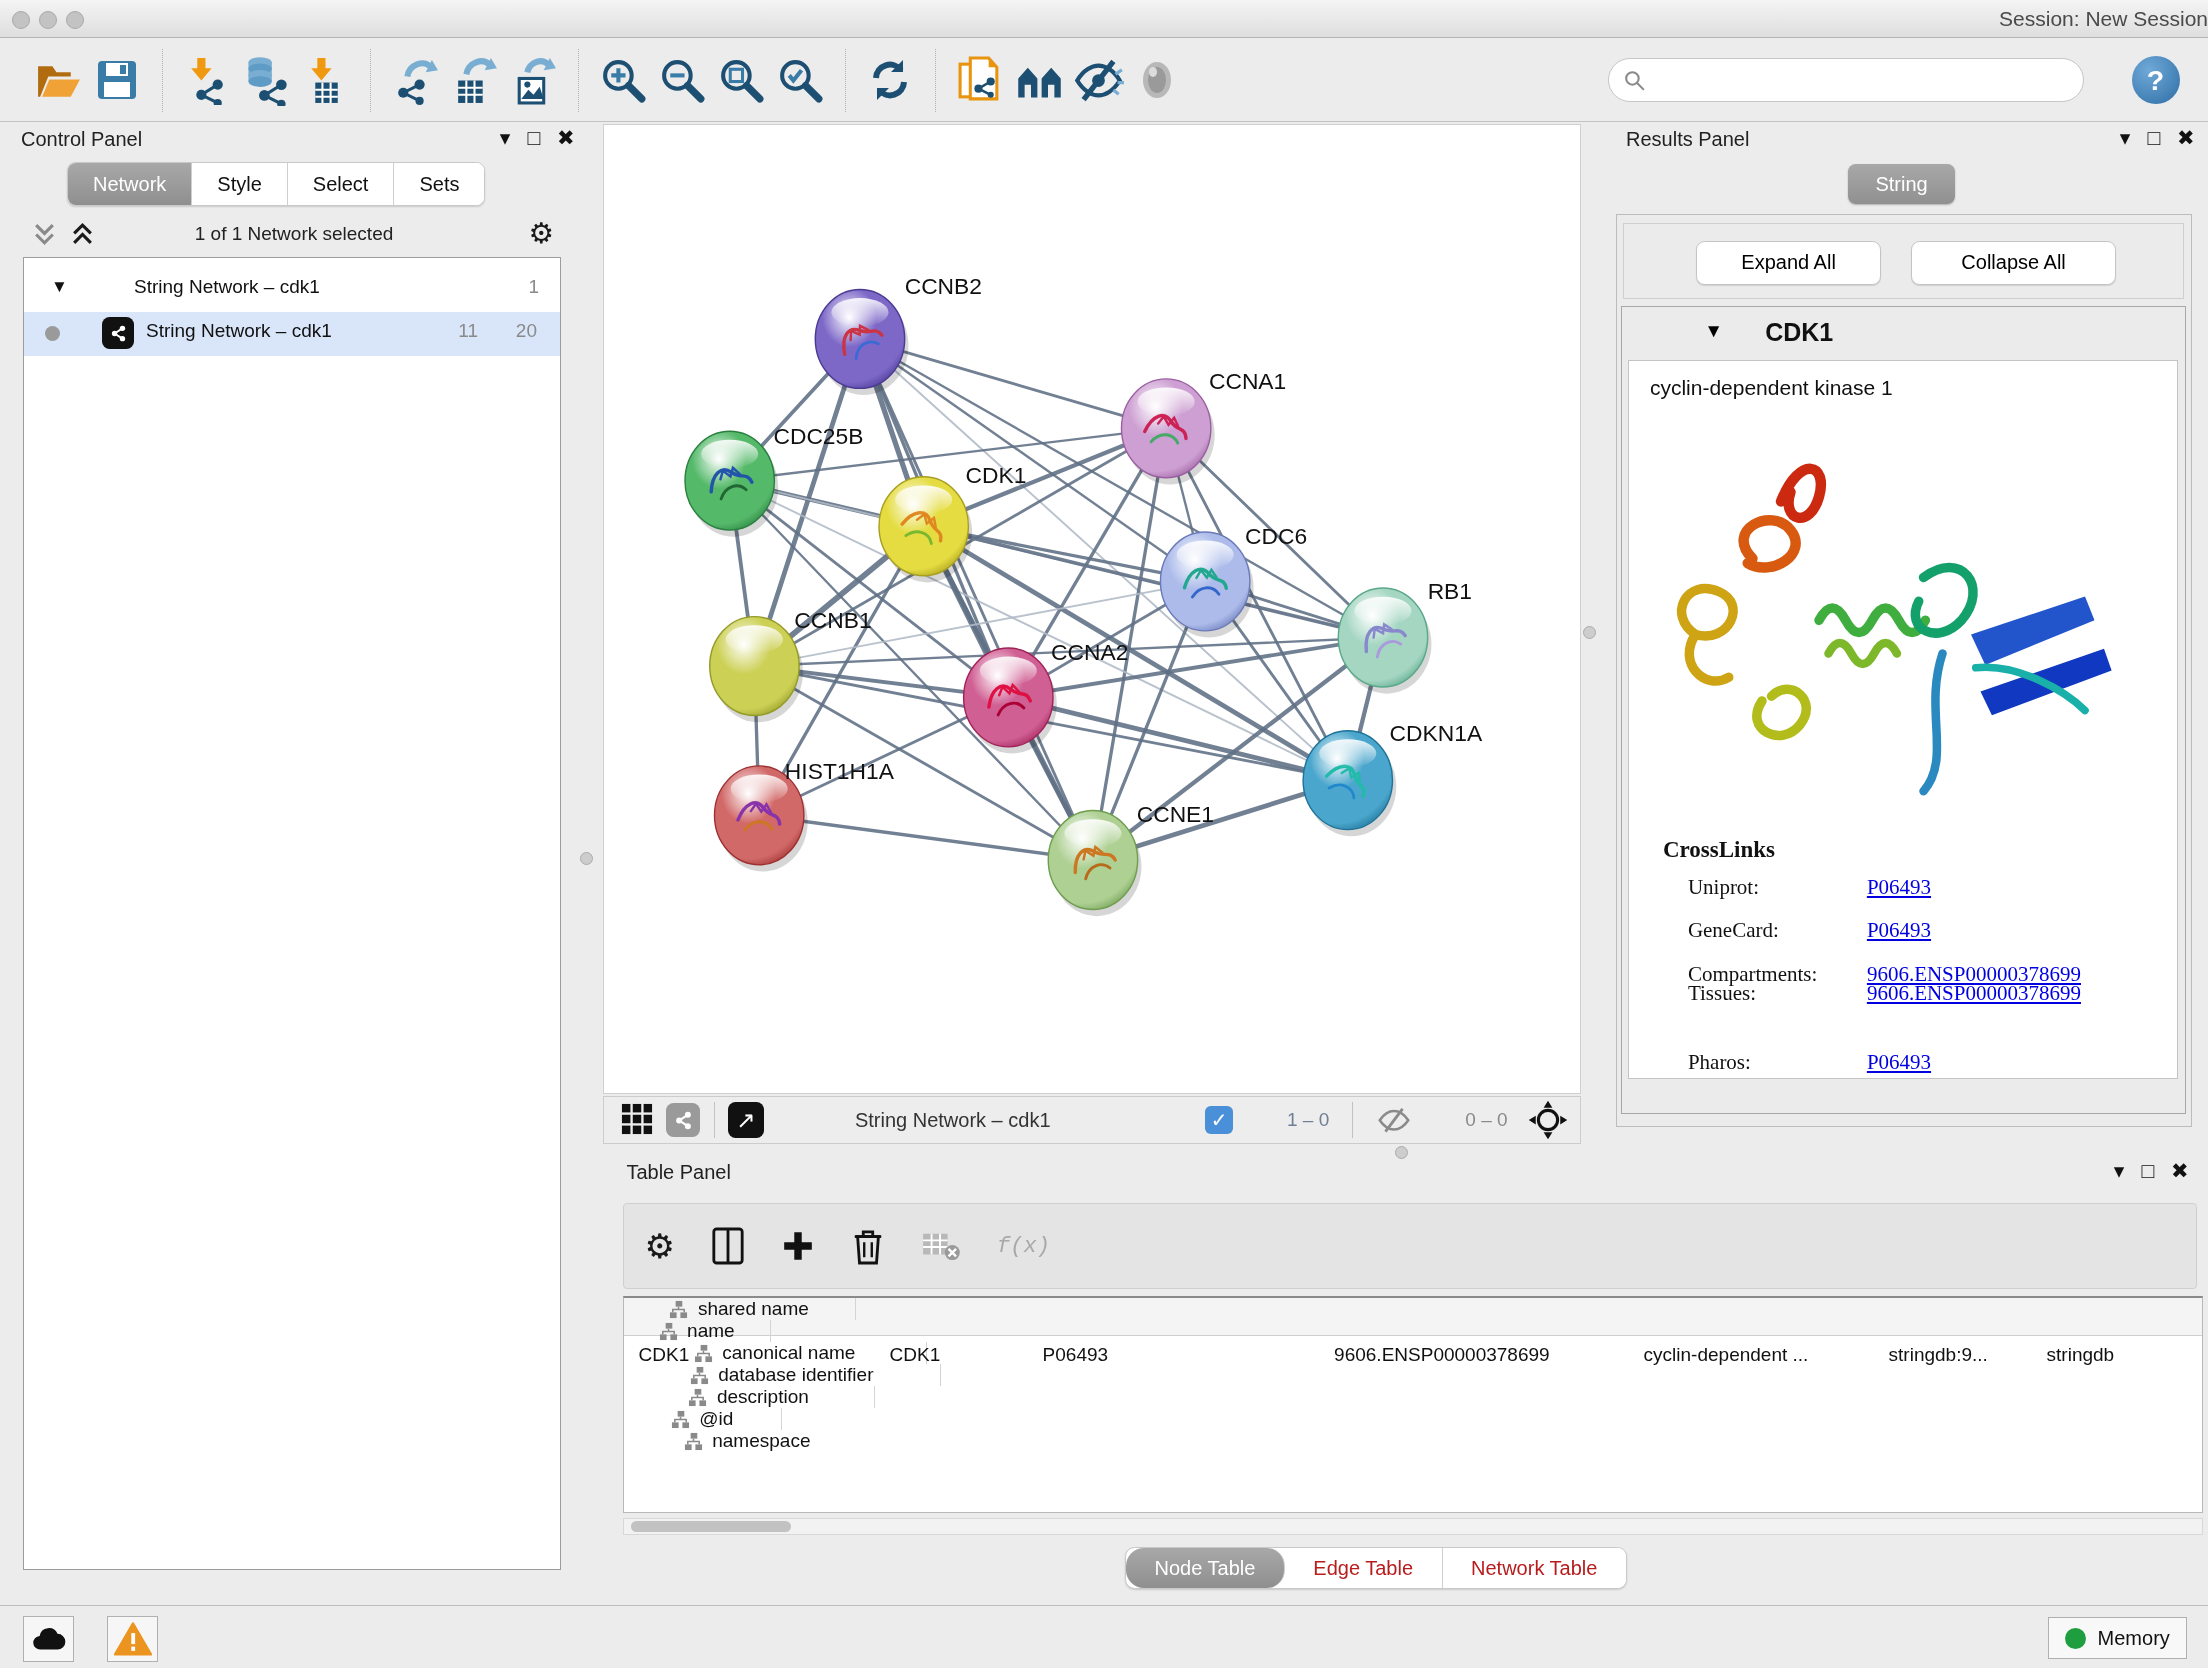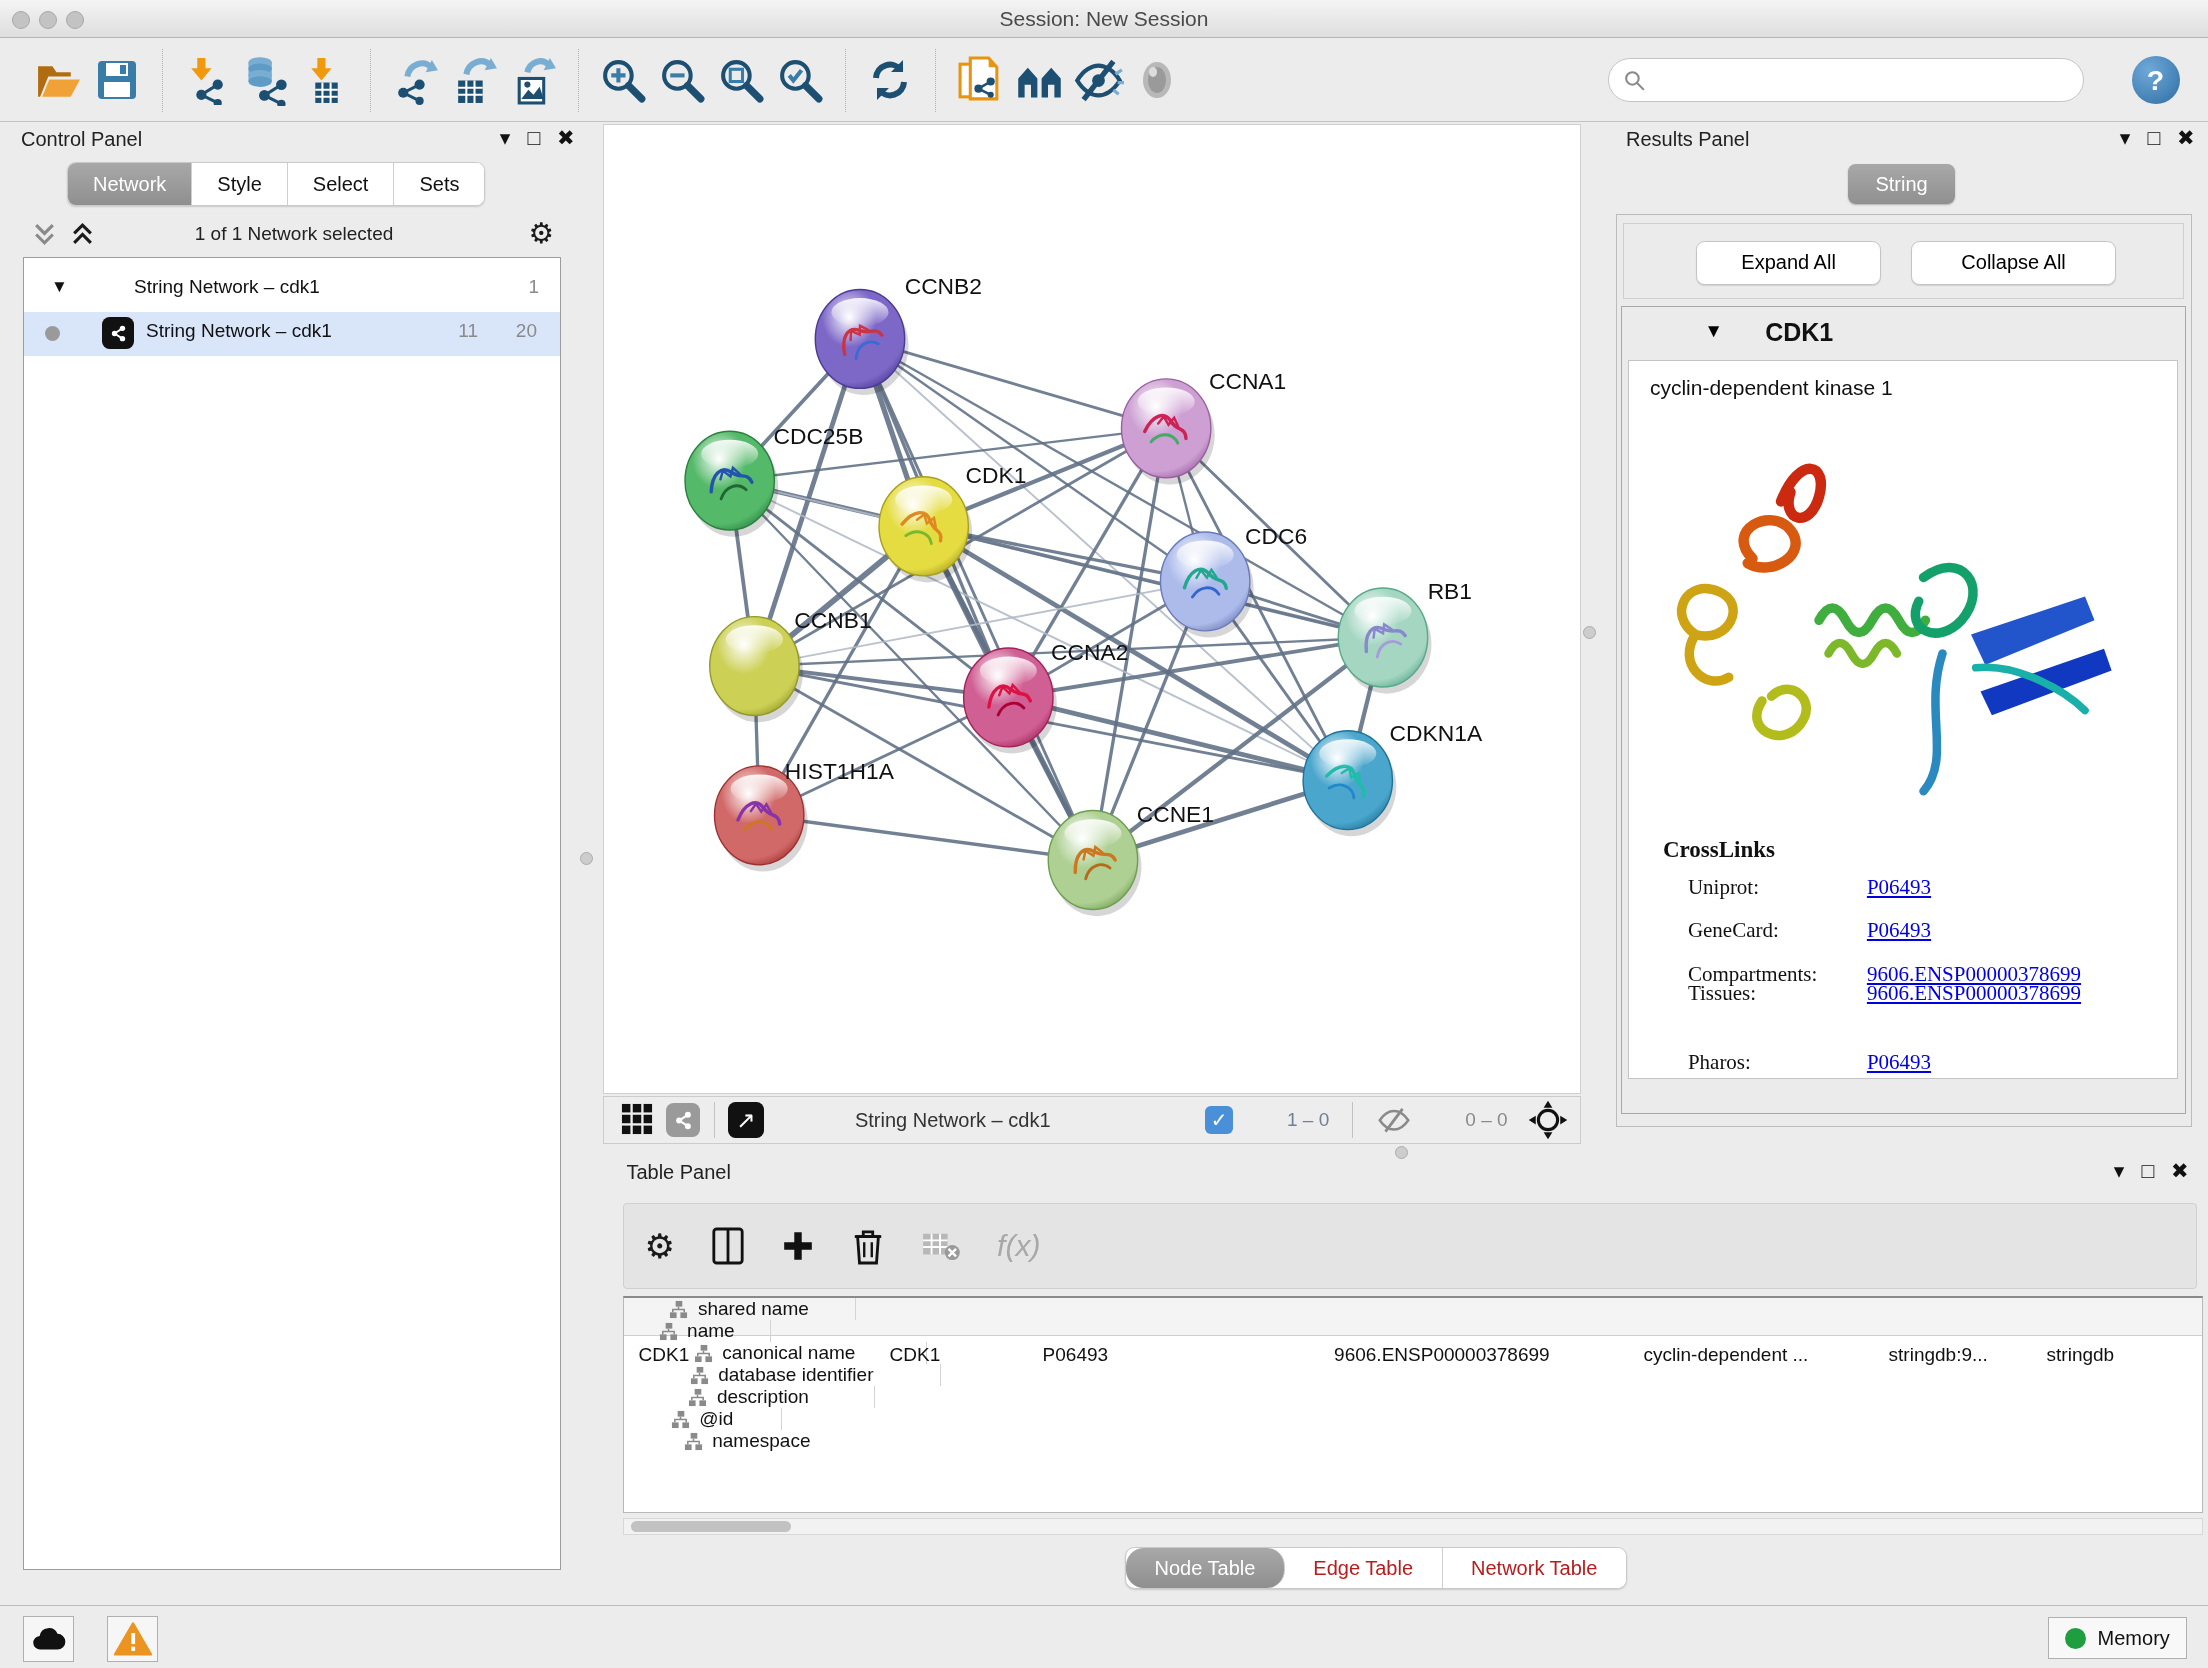--- a/index.html
+++ b/index.html
@@ -4,21 +4,21 @@
 <style>
   * { margin:0; padding:0; box-sizing:border-box; }
   html,body { width:2208px; height:1668px; font-family:"Liberation Sans",sans-serif; }
   .app { position:relative; width:2208px; height:1668px; background:#ececec; overflow:hidden; }
 
   
   .titlebar { position:absolute; left:0; top:0; width:2208px; height:38px;
     background:linear-gradient(#f4f4f4,#dedede); border-bottom:1px solid #b4b4b4; }
   .traffic { position:absolute; top:10.5px; width:18px; height:18px; border-radius:50%;
     background:#c3c3c3; border:1px solid #a9a9a9; }
-  .win-title { position:absolute; width:100%; text-align:center; top:6.7px; font-size:21px; color:#4a4a4a; }
+  .win-title { position:absolute; width:100%; text-align:right; top:6.7px; font-size:21px; color:#4a4a4a; }
 
   
   .toolbar { position:absolute; left:0; top:39px; width:2208px; height:83px; background:#ececec;
     border-bottom:1px solid #c2c2c2; display:flex; align-items:center; padding-left:28.5px; }
   .tb-btn { width:59px; height:61px; display:flex; align-items:center; justify-content:center; }
   .tb-sep { width:0; height:63px; border-left:1.9px dotted #b2b2b2; margin:0 15px; }
   .tb-search { margin-left:auto; margin-right:48px; width:476px; height:44px; background:#fff;
     border:1px solid #c6c6c6; border-radius:22px; display:flex; align-items:center; padding:0 13.3px; }
   .tb-search input { border:none; outline:none; flex:1; font-size:19px; margin-left:7.6px; background:transparent; }
   .help-btn { width:48px; height:48px; border-radius:50%; background:radial-gradient(circle at 35% 30%,#6fa9d8,#2e6da4);
@@ -82,21 +82,21 @@
   .rp-white { position:absolute; left:5.7px; top:53px; width:550px; height:719px; background:#fff; border:1px solid #c4c4c4; overflow:hidden; }
   .rp-desc { position:absolute; left:21px; top:15px; font-size:21px; color:#111; }
   .xl-title { position:absolute; left:34px; font-family:"Liberation Serif",serif; font-weight:bold; font-size:23px; color:#111; }
   .xl-row { position:absolute; left:59px; font-family:"Liberation Serif",serif; font-size:21px; color:#111; width:476px; }
   .xl-row a { position:absolute; left:179px; color:#0000e0; text-decoration:underline; white-space:nowrap; }
 
   
   .tp { position:absolute; left:615px; top:1155px; width:1587px; height:439px; }
   .tp-toolbar { position:absolute; left:7.6px; top:48px; width:1574px; height:86px; background:#e4e4e4;
     border:1px solid #cfcfcf; border-radius:3.8px; display:flex; align-items:center; gap:36px; padding-left:21px; }
-  .fx { font-family:Liberation Sans, sans-serif; font-style:italic; font-size:30px; color:#a8a8a8; }
+  .fx { font-family:Liberation Mono, monospace; font-style:italic; font-size:22px; color:#a8a8a8; }
   .tp-table { position:absolute; left:7.6px; top:141px; width:1580px; height:217px; background:#fff;
     border:1px solid #b8b8b8; border-top:2.9px solid #8a8a8a; overflow:hidden; }
   .t-head { display:flex; height:38px; background:#f4f4f4; border-bottom:1px solid #cfcfcf;flex-direction:column; }
   .t-h { flex:none; display:flex; align-items:center; justify-content:center; gap:9.5px; font-size:19px; color:#111;
     border-right:1px solid #d4d4d4; overflow:hidden; white-space:nowrap; }
   .t-row { display:flex; height:38px; }
   .t-c { flex:none; display:flex; align-items:center; padding-left:15px; font-size:19px; color:#111;
     overflow:hidden; white-space:nowrap; }
   .t-scroll { position:absolute; left:7.6px; top:363px; width:1580px; height:17px; background:#f2f2f2; border:1px solid #d8d8d8; }
   .t-thumb { position:absolute; left:7.6px; top:1.9px; width:160px; height:11.4px; background:#c2c2c2; border-radius:5.7px; }

